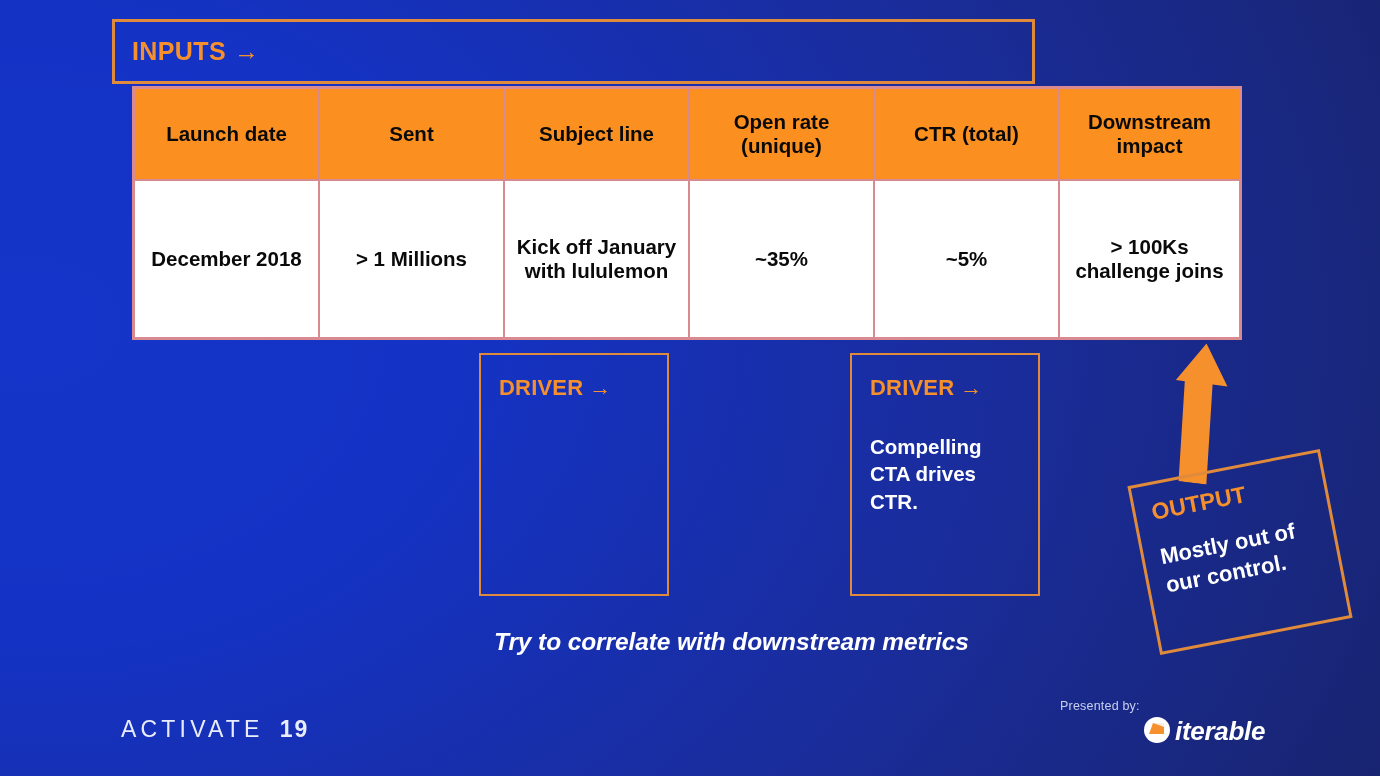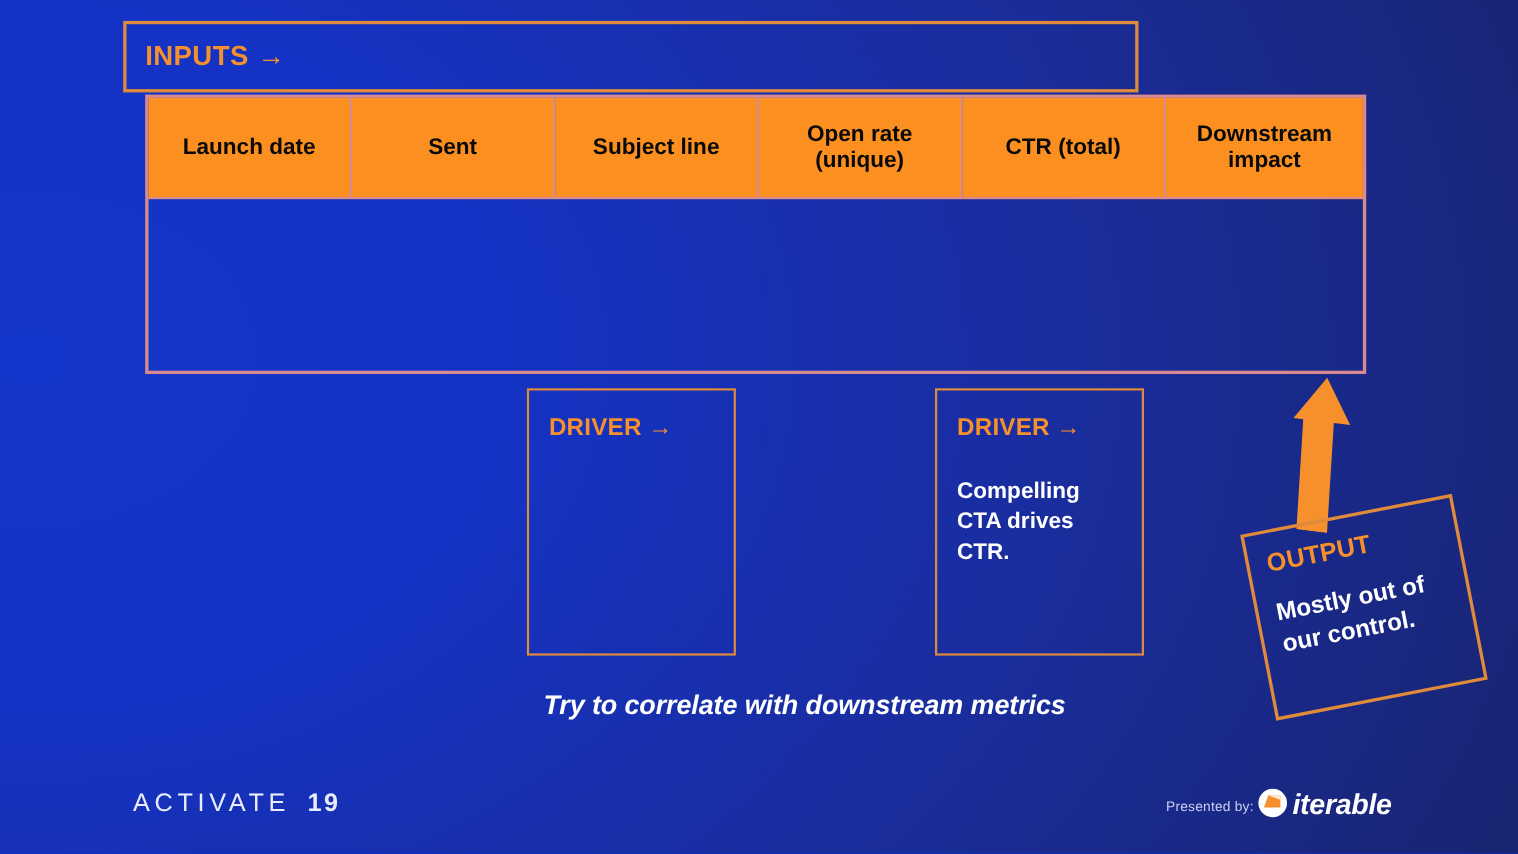--- a/index.html
+++ b/index.html
@@ -183,21 +183,21 @@
     font-size: 23px;
     letter-spacing: 4.2px;
     white-space: nowrap;
   }
   .activate-logo .lite { font-weight: 300; }
   .activate-logo .bold { font-weight: bold; letter-spacing: 2px; margin-left: 16px; }
 
   .presented {
     position: absolute;
     left: 1060px;
-    top: 726px;
+    top: 699px;
     color: #c8d0ee;
     font-size: 12.5px;
     letter-spacing: 0.2px;
     white-space: nowrap;
   }
   .iterable-logo {
     position: absolute;
     left: 1143px;
     top: 716px;
     display: flex;
@@ -223,20 +223,28 @@
 
   <div class="table">
     <div class="trow head">
       <div class="tcell c1">Launch date</div>
       <div class="tcell c2">Sent</div>
       <div class="tcell c3">Subject line</div>
       <div class="tcell c4">Open rate (unique)</div>
       <div class="tcell c5">CTR (total)</div>
       <div class="tcell c6">Downstream impact</div>
     </div>
+    <div class="trow body">
+      <div class="tcell c1">December 2018</div>
+      <div class="tcell c2">&gt; 1 Millions</div>
+      <div class="tcell c3">Kick off January with lululemon</div>
+      <div class="tcell c4">~35%</div>
+      <div class="tcell c5">~5%</div>
+      <div class="tcell c6">&gt; 100Ks challenge joins</div>
+    </div>
   </div>
 
   <div class="driver driver-1">
     <div class="driver-title"><span>DRIVER</span><span class="arrow-glyph">→</span></div>
   </div>
 
   <div class="driver driver-2">
     <div class="driver-title"><span>DRIVER</span><span class="arrow-glyph">→</span></div>
     <div class="driver-text">Compelling CTA drives CTR.</div>
   </div>

